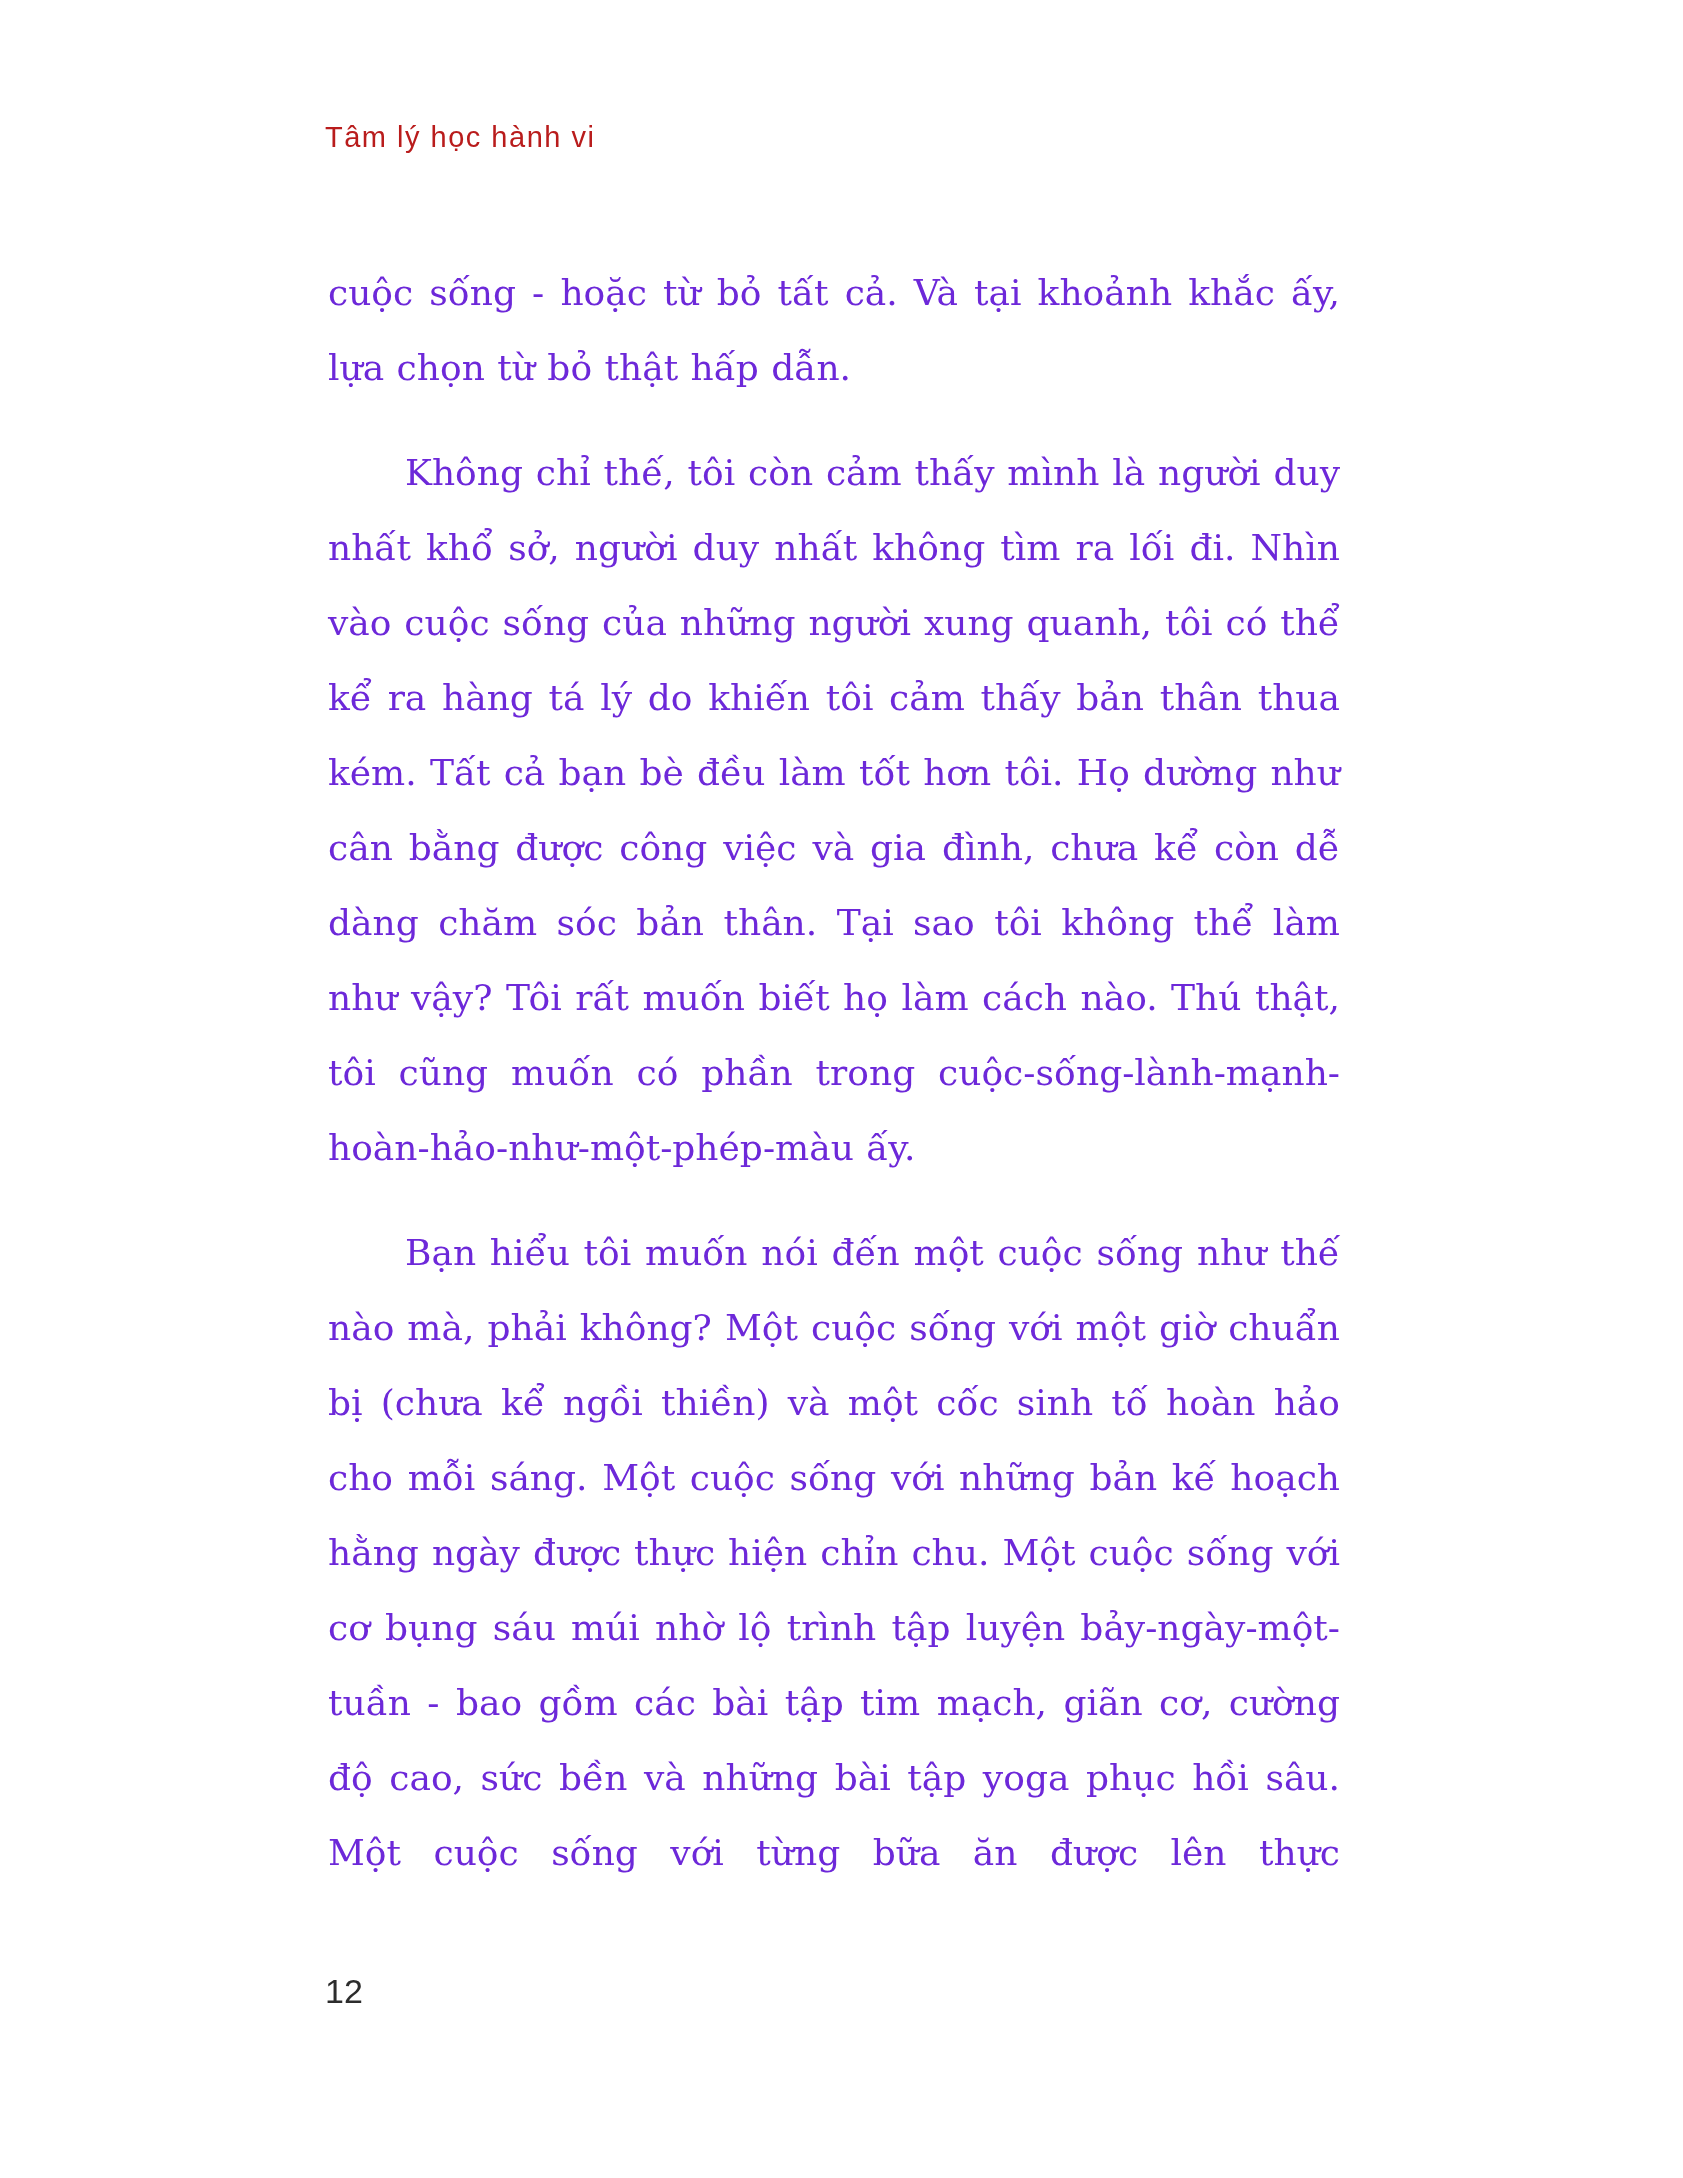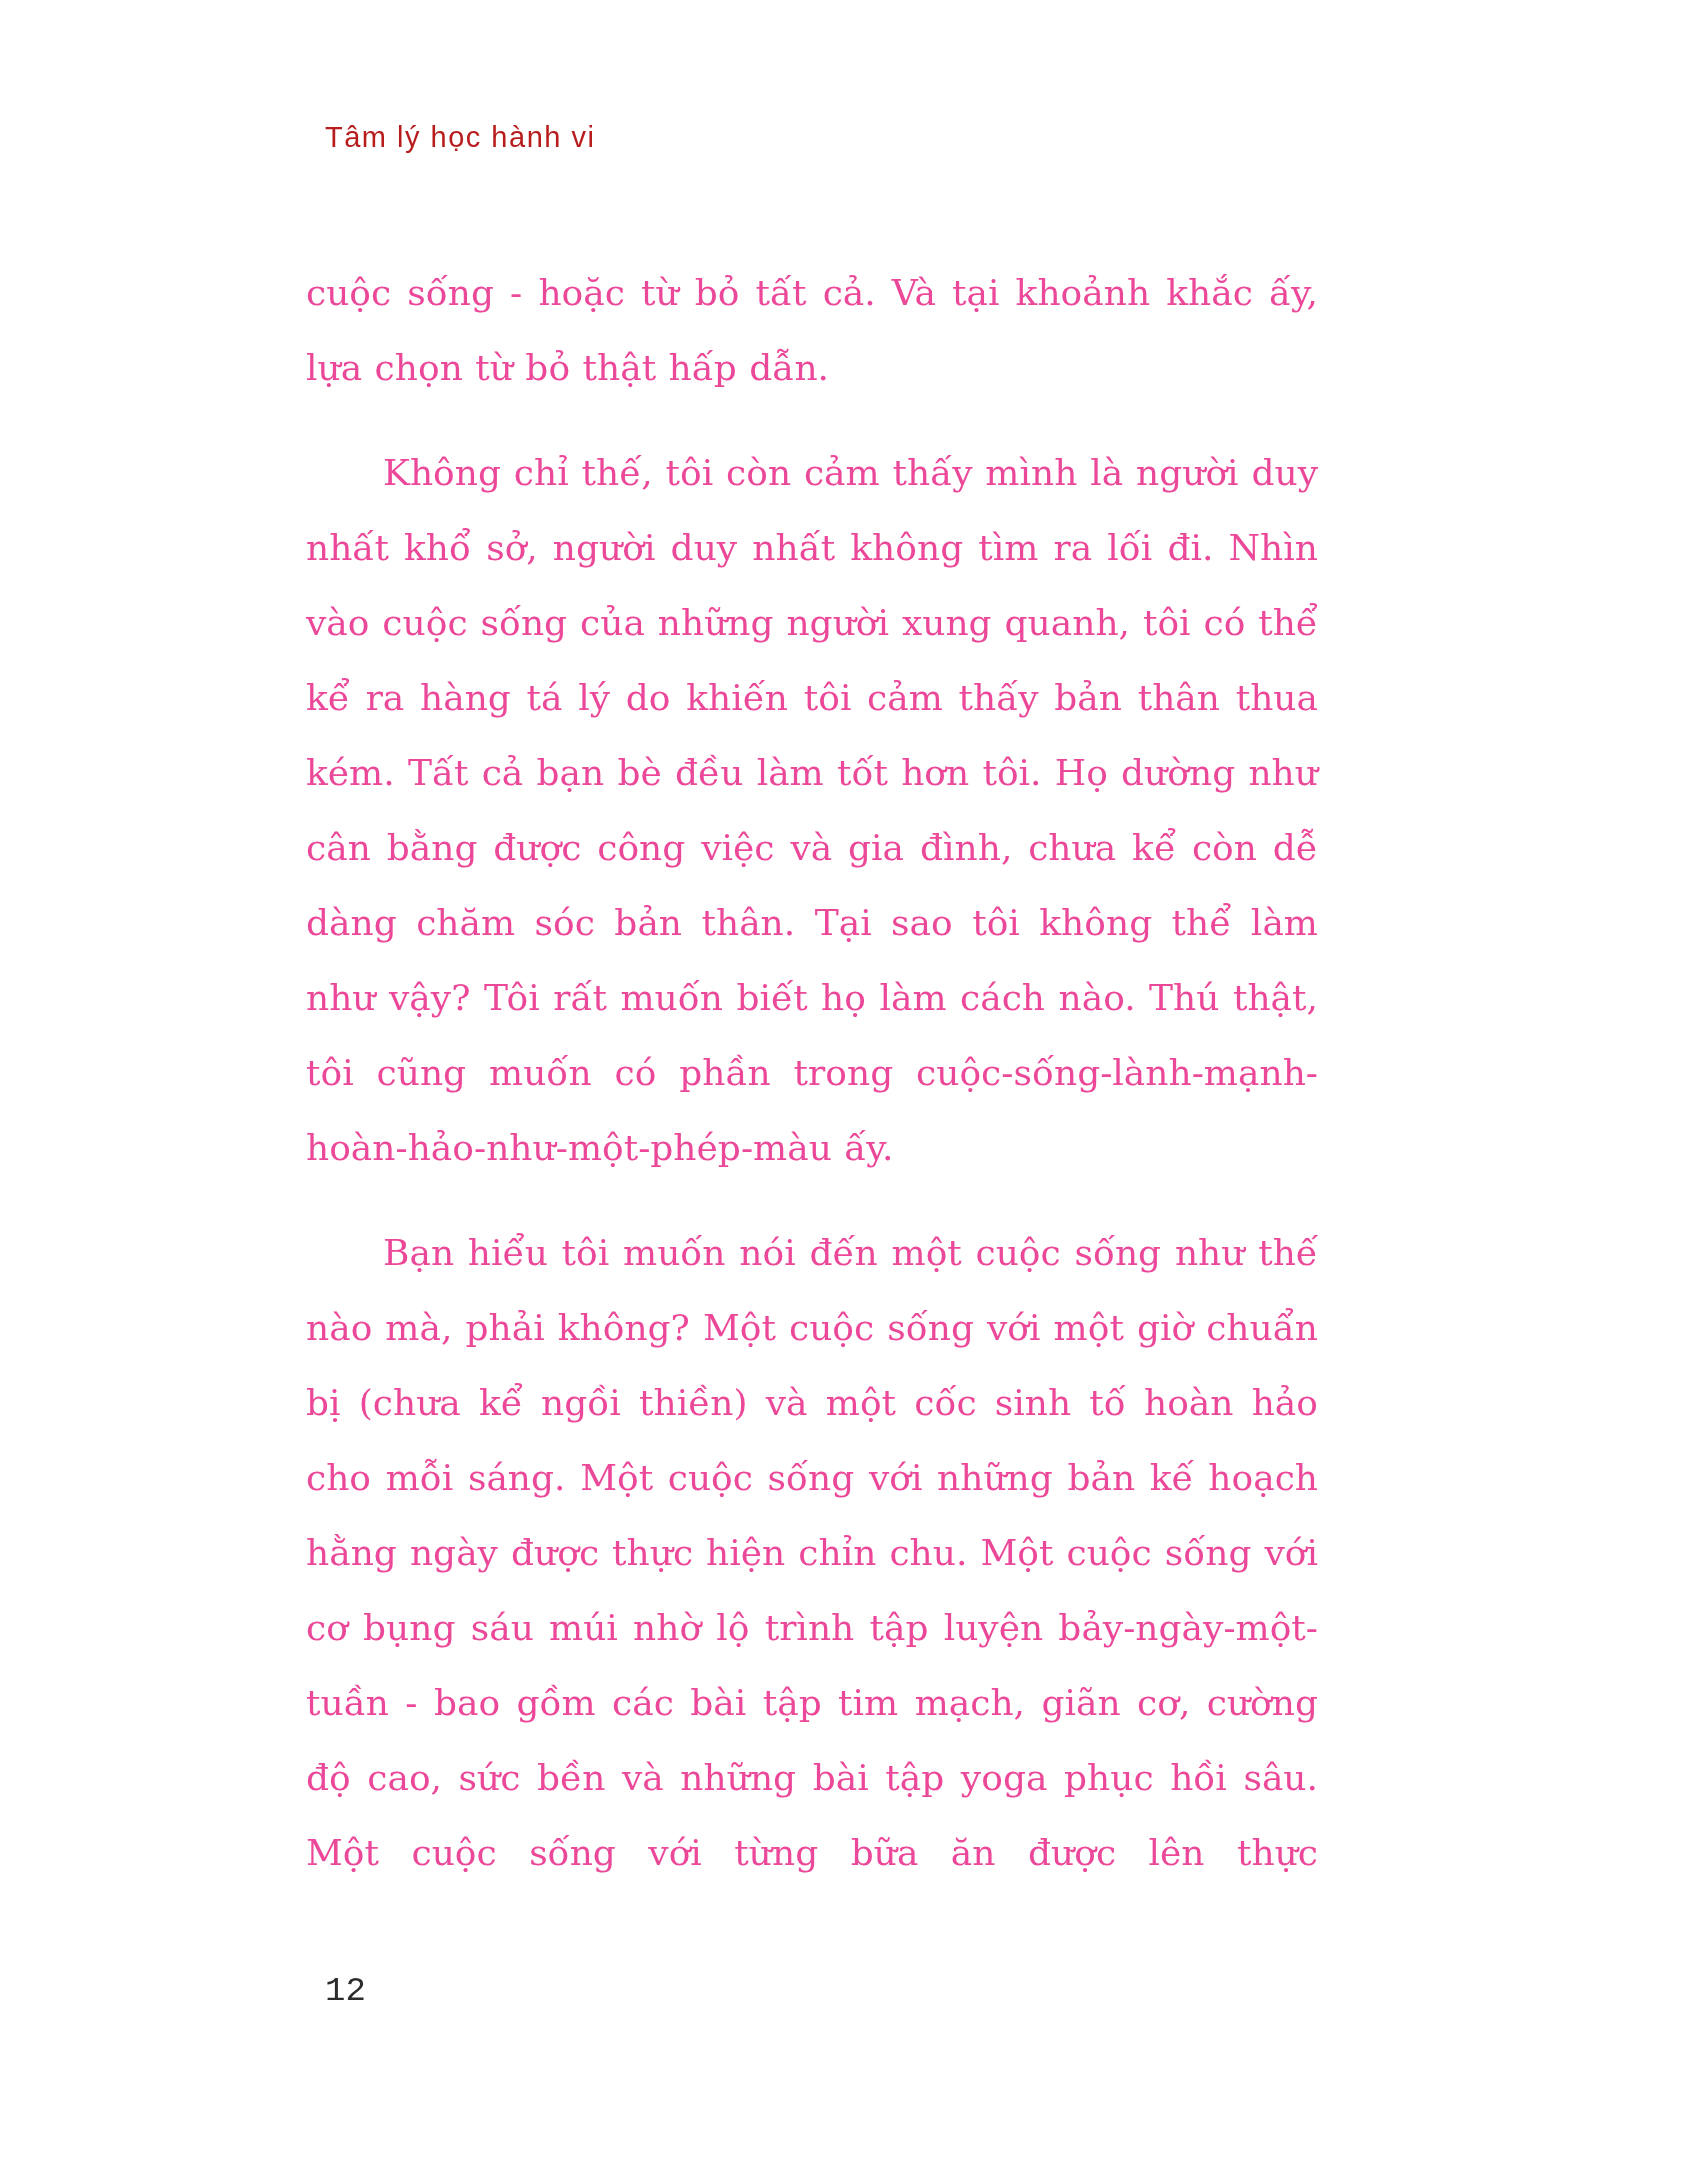--- a/index.html
+++ b/index.html
@@ -20,24 +20,24 @@
     position: absolute;
     left: 325px;
     top: 121px;
     font-family: "Liberation Sans", sans-serif;
     font-size: 29px;
     letter-spacing: 1.5px;
     color: #b91c1c;
   }
   .body-text {
     position: absolute;
-    left: 306px;
+    left: 328px;
     top: 255px;
     width: 1012px;
-    color: #ec4899;
+    color: #6d28d9;
     font-size: 36px;
     line-height: 75px;
     text-align: justify;
     word-spacing: 1px;
   }
   .body-text p {
     margin: 0 0 30px 0;
   }
   .body-text p.indent {
     text-indent: 77px;
@@ -45,21 +45,21 @@
   .body-text p.continued {
     
     text-align-last: justify;
   }
   .page-number {
     position: absolute;
     left: 325px;
     top: 1972px;
     font-size: 34px;
     color: #2c2c2c;
-    font-family: Liberation Mono, monospace;
+    font-family: Liberation Sans, sans-serif;
   }
 </style>
 </head>
 <body>
 
 <div class="page">
 
   <div class="running-header">Tâm lý học hành vi</div>
 
   <div class="body-text">

